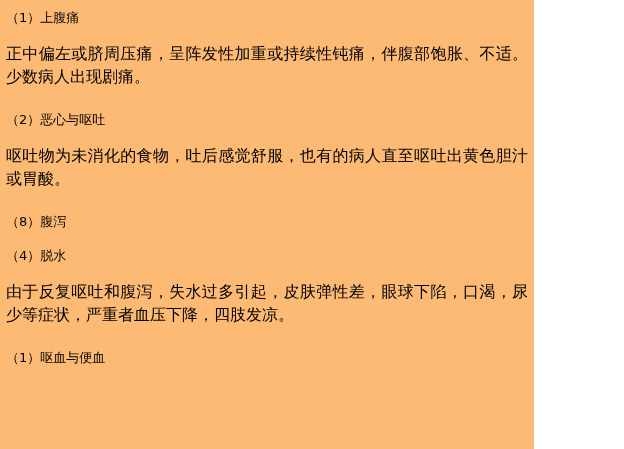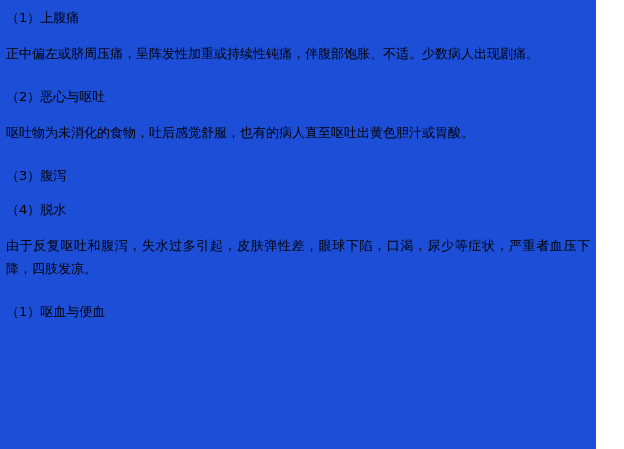--- a/index.html
+++ b/index.html
@@ -9,36 +9,36 @@
   }
   body {
     width: 624px;
     height: 449px;
     font-family: "DejaVu Sans", "Liberation Sans", sans-serif;
     color: #000000;
     overflow: hidden;
   }
   .page {
     box-sizing: border-box;
-    width: 596px;
+    width: 534px;
     height: 449px;
     padding: 8px 6px 0 6px;
-    background: #1d4ed8;
+    background: #fdba74;
   }
   .section {
     margin: 0;
   }
   .heading {
     font-size: 13px;
     line-height: 20px;
     margin: 0 0 14px 0;
     letter-spacing: 0px;
   }
   .para {
-    font-size: 13px;
+    font-size: 16px;
     line-height: 23px;
     margin: 0 0 22px 0;
     text-align: justify;
     letter-spacing: 0px;
   }
   .section:last-child .para {
     margin-bottom: 0;
   }
 </style>
 </head>
@@ -50,21 +50,21 @@
     <div class="heading">（1）上腹痛</div>
     <div class="para">正中偏左或脐周压痛，呈阵发性加重或持续性钝痛，伴腹部饱胀、不适。少数病人出现剧痛。</div>
   </div>
 
   <div class="section">
     <div class="heading">（2）恶心与呕吐</div>
     <div class="para">呕吐物为未消化的食物，吐后感觉舒服，也有的病人直至呕吐出黄色胆汁或胃酸。</div>
   </div>
 
   <div class="section">
-    <div class="heading">（3）腹泻</div>
+    <div class="heading">（8）腹泻</div>
   </div>
 
   <div class="section">
     <div class="heading">（4）脱水</div>
     <div class="para">由于反复呕吐和腹泻，失水过多引起，皮肤弹性差，眼球下陷，口渴，尿少等症状，严重者血压下降，四肢发凉。</div>
   </div>
 
   <div class="section">
     <div class="heading">（1）呕血与便血</div>
   </div>

